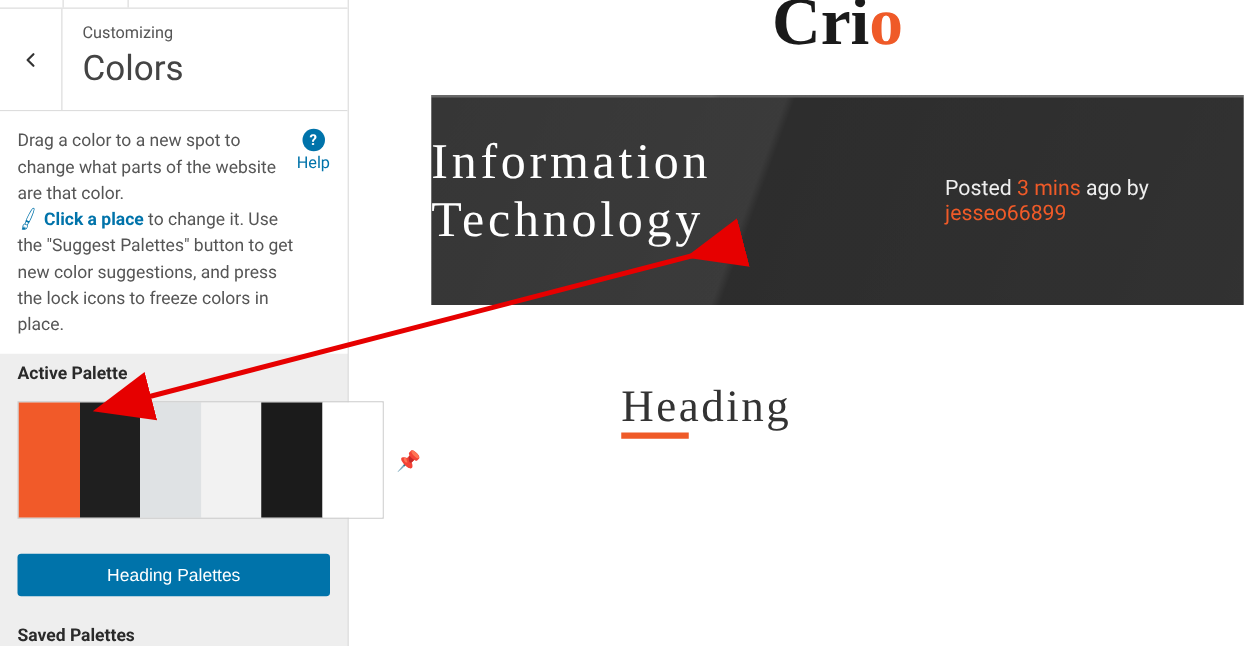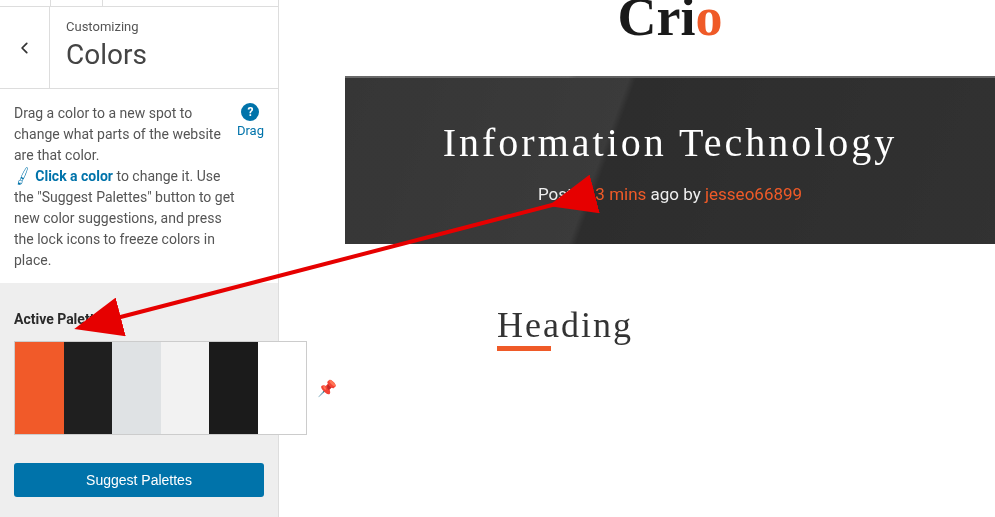--- a/index.html
+++ b/index.html
@@ -19,38 +19,38 @@
 .section-title { font-size: 28px; color: #444; font-weight: 400; }
 
 .body-panel { background: #fff; padding: 14px 14px 12px 14px; }
 .desc-row { display: flex; gap: 0; }
 .desc { font-size: 14px; line-height: 1.5; color: #555; flex: 1; }
 .click-color { color: #0073aa; font-weight: bold; cursor: pointer; }
 .brush { color: #0073aa; display: inline-block; transform: rotate(-20deg); }
 .help { display: flex; flex-direction: column; align-items: center; color: #0073aa; font-size: 13px; gap: 2px; cursor: pointer; }
 .help-q { width: 18px; height: 18px; border-radius: 50%; background: #0073aa; color: #fff; display: flex; align-items: center; justify-content: center; font-size: 12px; font-weight: bold; }
 
-.palette-section { padding: 28px 14px 14px 14px; }
+.palette-section { padding: 8px 14px 14px 14px; }
 .palette-title { font-size: 14px; font-weight: bold; color: #2a2a2a; margin-bottom: 14px; }
 .palette-row { display: flex; align-items: center; gap: 10px; }
 .swatches { display: flex; border: 1px solid #ccc; }
 .swatch { width: 48.5px; height: 92px; cursor: pointer; }
 .pin { color: #999; font-size: 16px; }
 
 .suggest-btn { margin: 14px 14px 0 14px; width: calc(100% - 28px); background: #0073aa; color: #fff; border: none; border-radius: 3px; padding: 9px; font-size: 14px; cursor: pointer; }
 
 .saved-title { padding: 24px 14px 0 14px; font-size: 14px; font-weight: bold; color: #2a2a2a; }
 
 
 .preview { position: absolute; left: 345px; top: 0; right: 0; height: 517px; background: #fff; overflow: hidden; }
 .logo-bar { height: 76px; display: flex; align-items: flex-start; justify-content: center; padding-top: 0; }
 .logo { font-family: 'Brush Script MT', cursive; font-size: 54px; font-weight: bold; color: #1a1a1a; position: relative; line-height: 1; margin-top: -10px; }
 .logo .o-accent { color: #ef5a28; }
 
-.hero { height: 168px; background: linear-gradient(rgba(40,40,40,0.72), rgba(40,40,40,0.72)), linear-gradient(110deg, #5a5a5a 0%, #6a6a6a 40%, #3a3a3a 41%, #4a4a4a 100%); display: flex; flex-direction: column; align-items: center; justify-content: center; color: #fff; border-top: 2px solid rgba(255,255,255,0.25); }
+.hero { height: 168px; background: linear-gradient(rgba(40,40,40,0.72), rgba(40,40,40,0.72)), linear-gradient(110deg, #5a5a5a 0%, #6a6a6a 40%, #3a3a3a 41%, #4a4a4a 100%); display: flex; flex-direction: row; align-items: center; justify-content: center; color: #fff; border-top: 2px solid rgba(255,255,255,0.25); }
 .hero-title { font-family: Georgia, serif; font-size: 40px; font-weight: 300; letter-spacing: 3px; margin-bottom: 18px; }
 .hero-meta { font-size: 17px; color: #eee; }
 .hero-meta .accent { color: #ef5a28; }
 
 .content { padding: 60px 0 0 152px; }
 .heading { font-family: Georgia, serif; font-size: 36px; font-weight: 300; color: #333; letter-spacing: 2px; }
 .underline { width: 54px; height: 5px; background: #ef5a28; margin-bottom: 60px; }
 .body-text { font-size: 17px; line-height: 1.9; color: #333; }
 
 
@@ -72,45 +72,45 @@
       <div class="section-title">Colors</div>
     </div>
   </div>
 
   <div class="body-panel">
     <div class="desc-row">
       <div class="desc">
         <span>Drag a color to a new spot to change what parts of the website are that color.</span>
         <br>
         <span class="brush">🖌</span>
-        <span class="click-color">Click a color</span><span> to change it. Use the "Suggest Palettes" button to get new color suggestions, and press the lock icons to freeze colors in place.</span>
+        <span class="click-color">Click a place</span><span> to change it. Use the "Suggest Palettes" button to get new color suggestions, and press the lock icons to freeze colors in place.</span>
       </div>
       <div class="help">
         <div class="help-q">?</div>
-        <span>Drag</span>
+        <span>Help</span>
       </div>
     </div>
   </div>
 
   <div class="palette-section">
     <div class="palette-title">Active Palette</div>
     <div class="palette-row">
       <div class="swatches">
         <div class="swatch" style="background:#f15a29"></div>
         <div class="swatch" style="background:#1f1f1f"></div>
         <div class="swatch" style="background:#dfe2e4"></div>
         <div class="swatch" style="background:#f2f2f2"></div>
         <div class="swatch" style="background:#1b1b1b"></div>
         <div class="swatch" style="background:#ffffff"></div>
       </div>
       <span class="pin">📌</span>
     </div>
   </div>
 
-  <button class="suggest-btn">Suggest Palettes</button>
+  <button class="suggest-btn">Heading Palettes</button>
 
   <div class="saved-title">Saved Palettes</div>
 </div>
 
 <div class="preview">
   <div class="logo-bar">
     <div class="logo"><span>Cri</span><span class="o-accent">o</span></div>
   </div>
   <div class="hero">
     <div class="hero-title">Information Technology</div>

